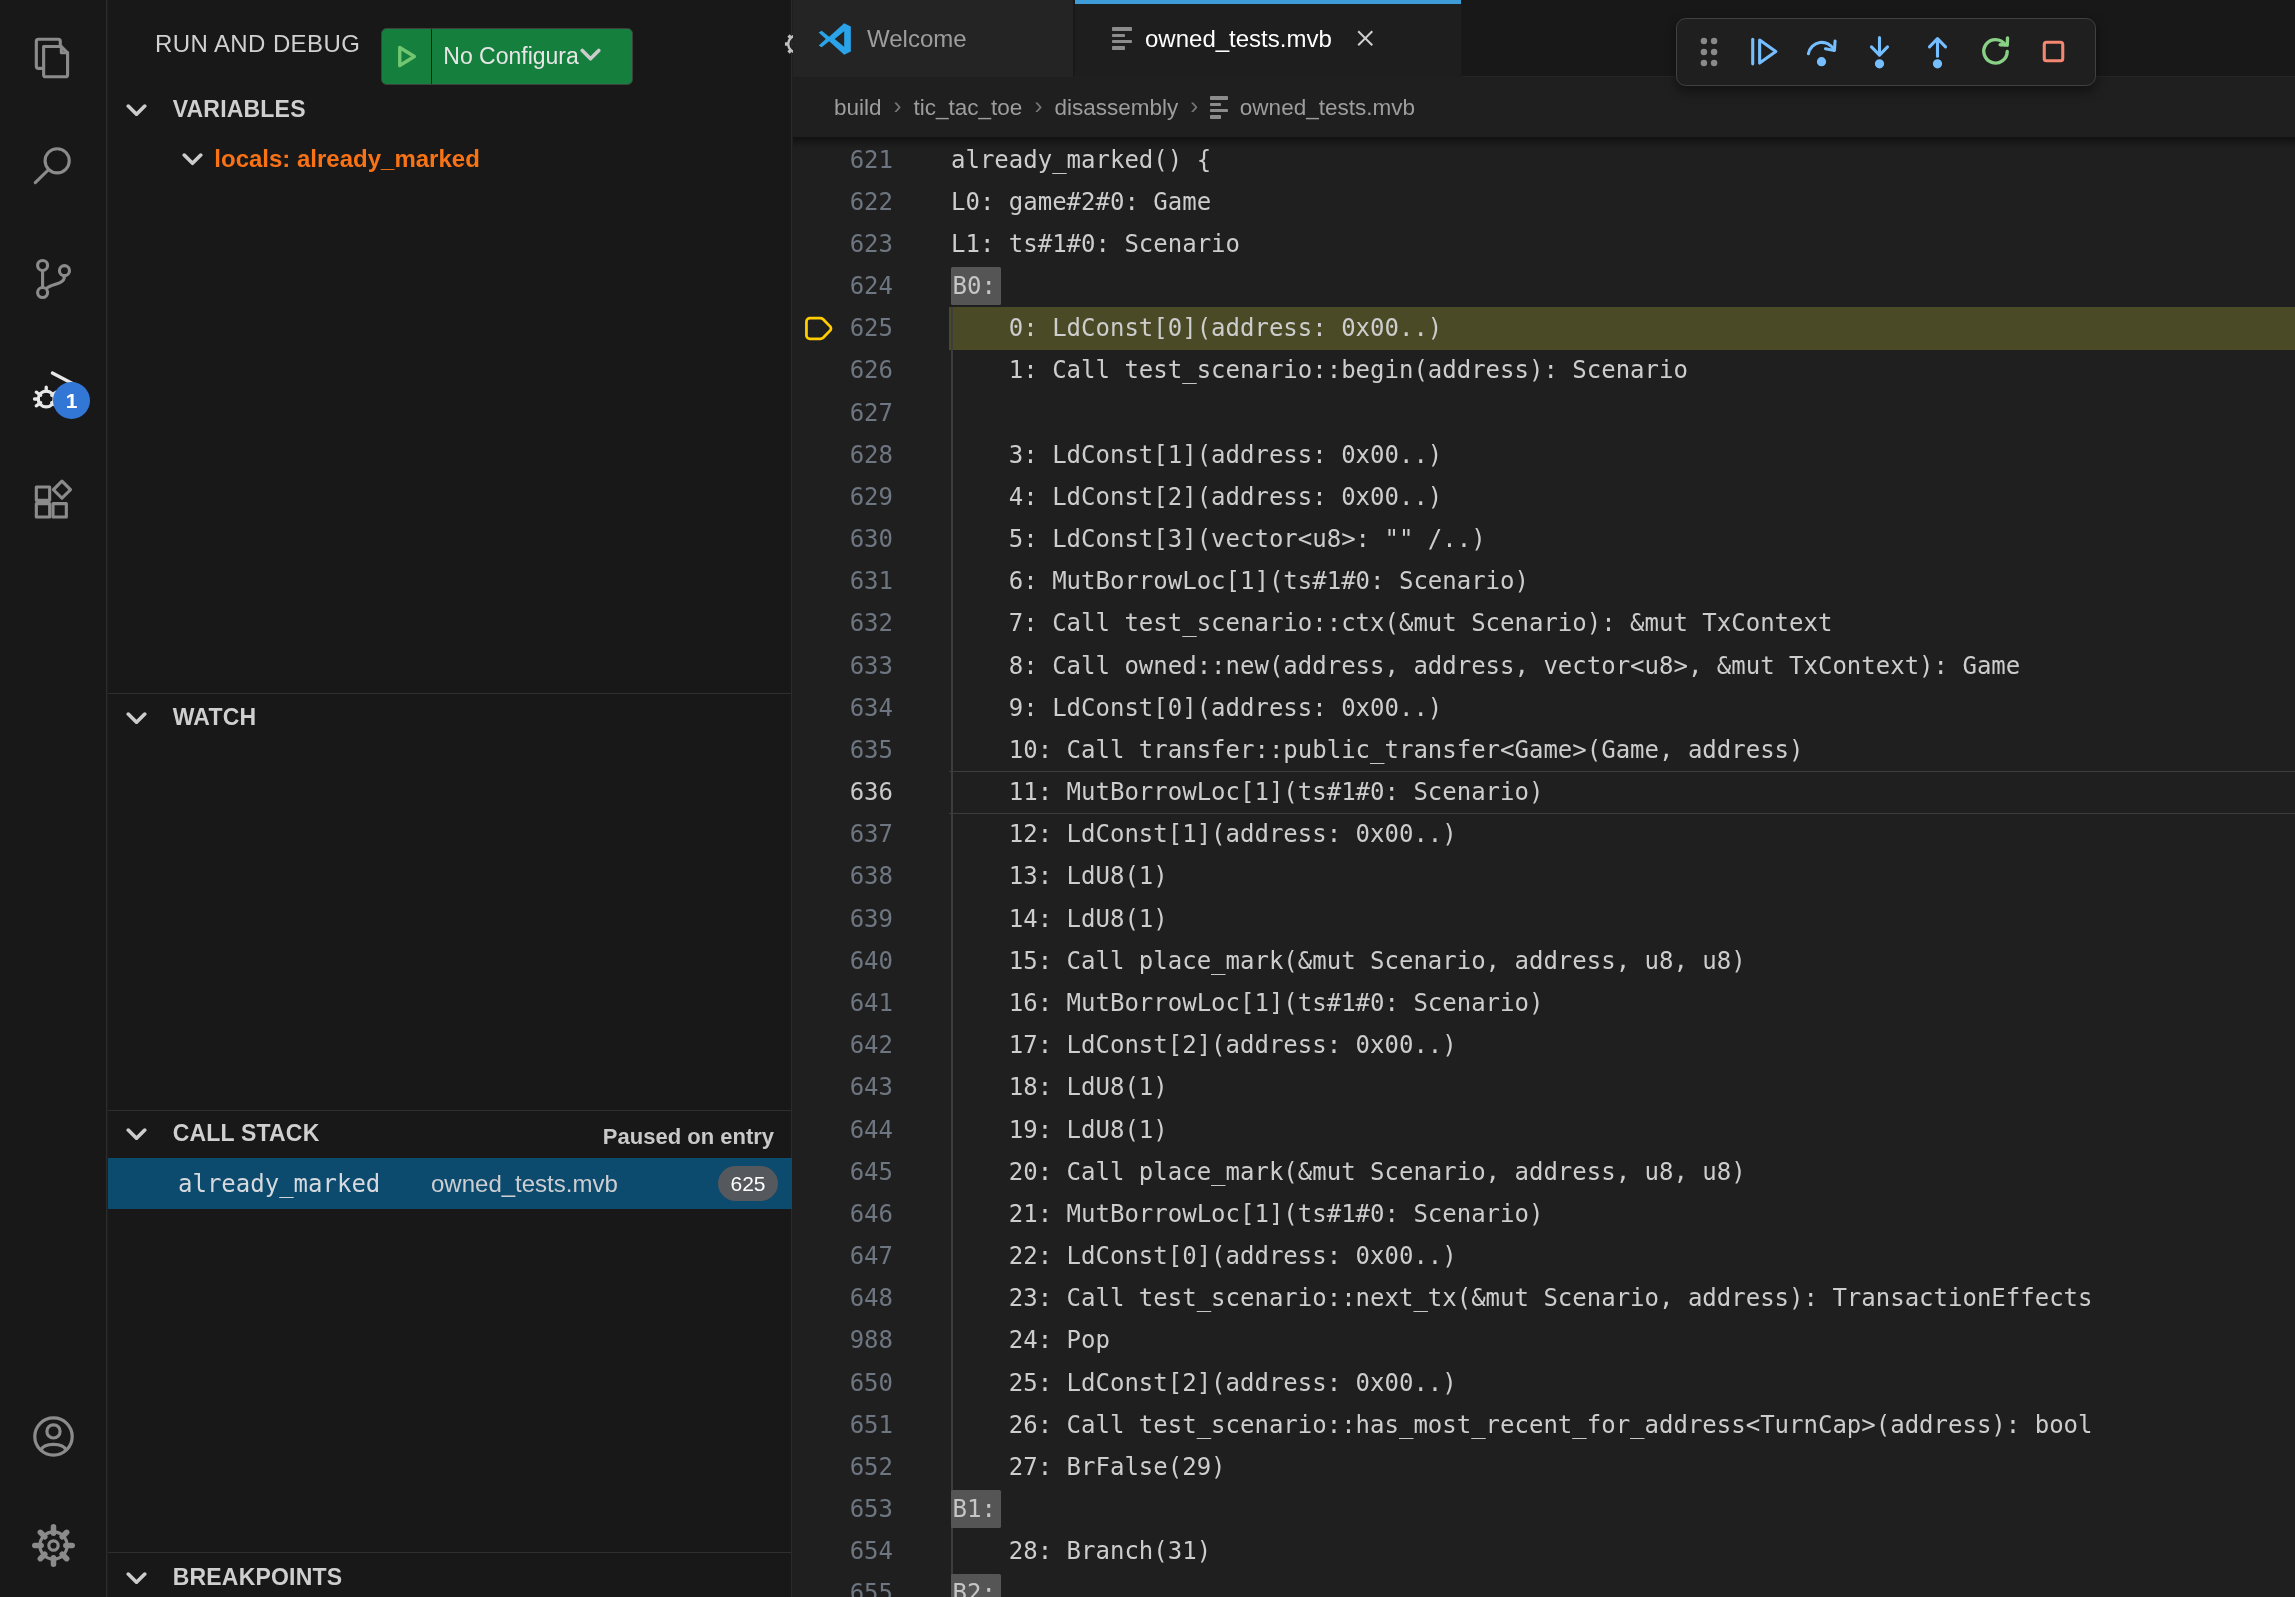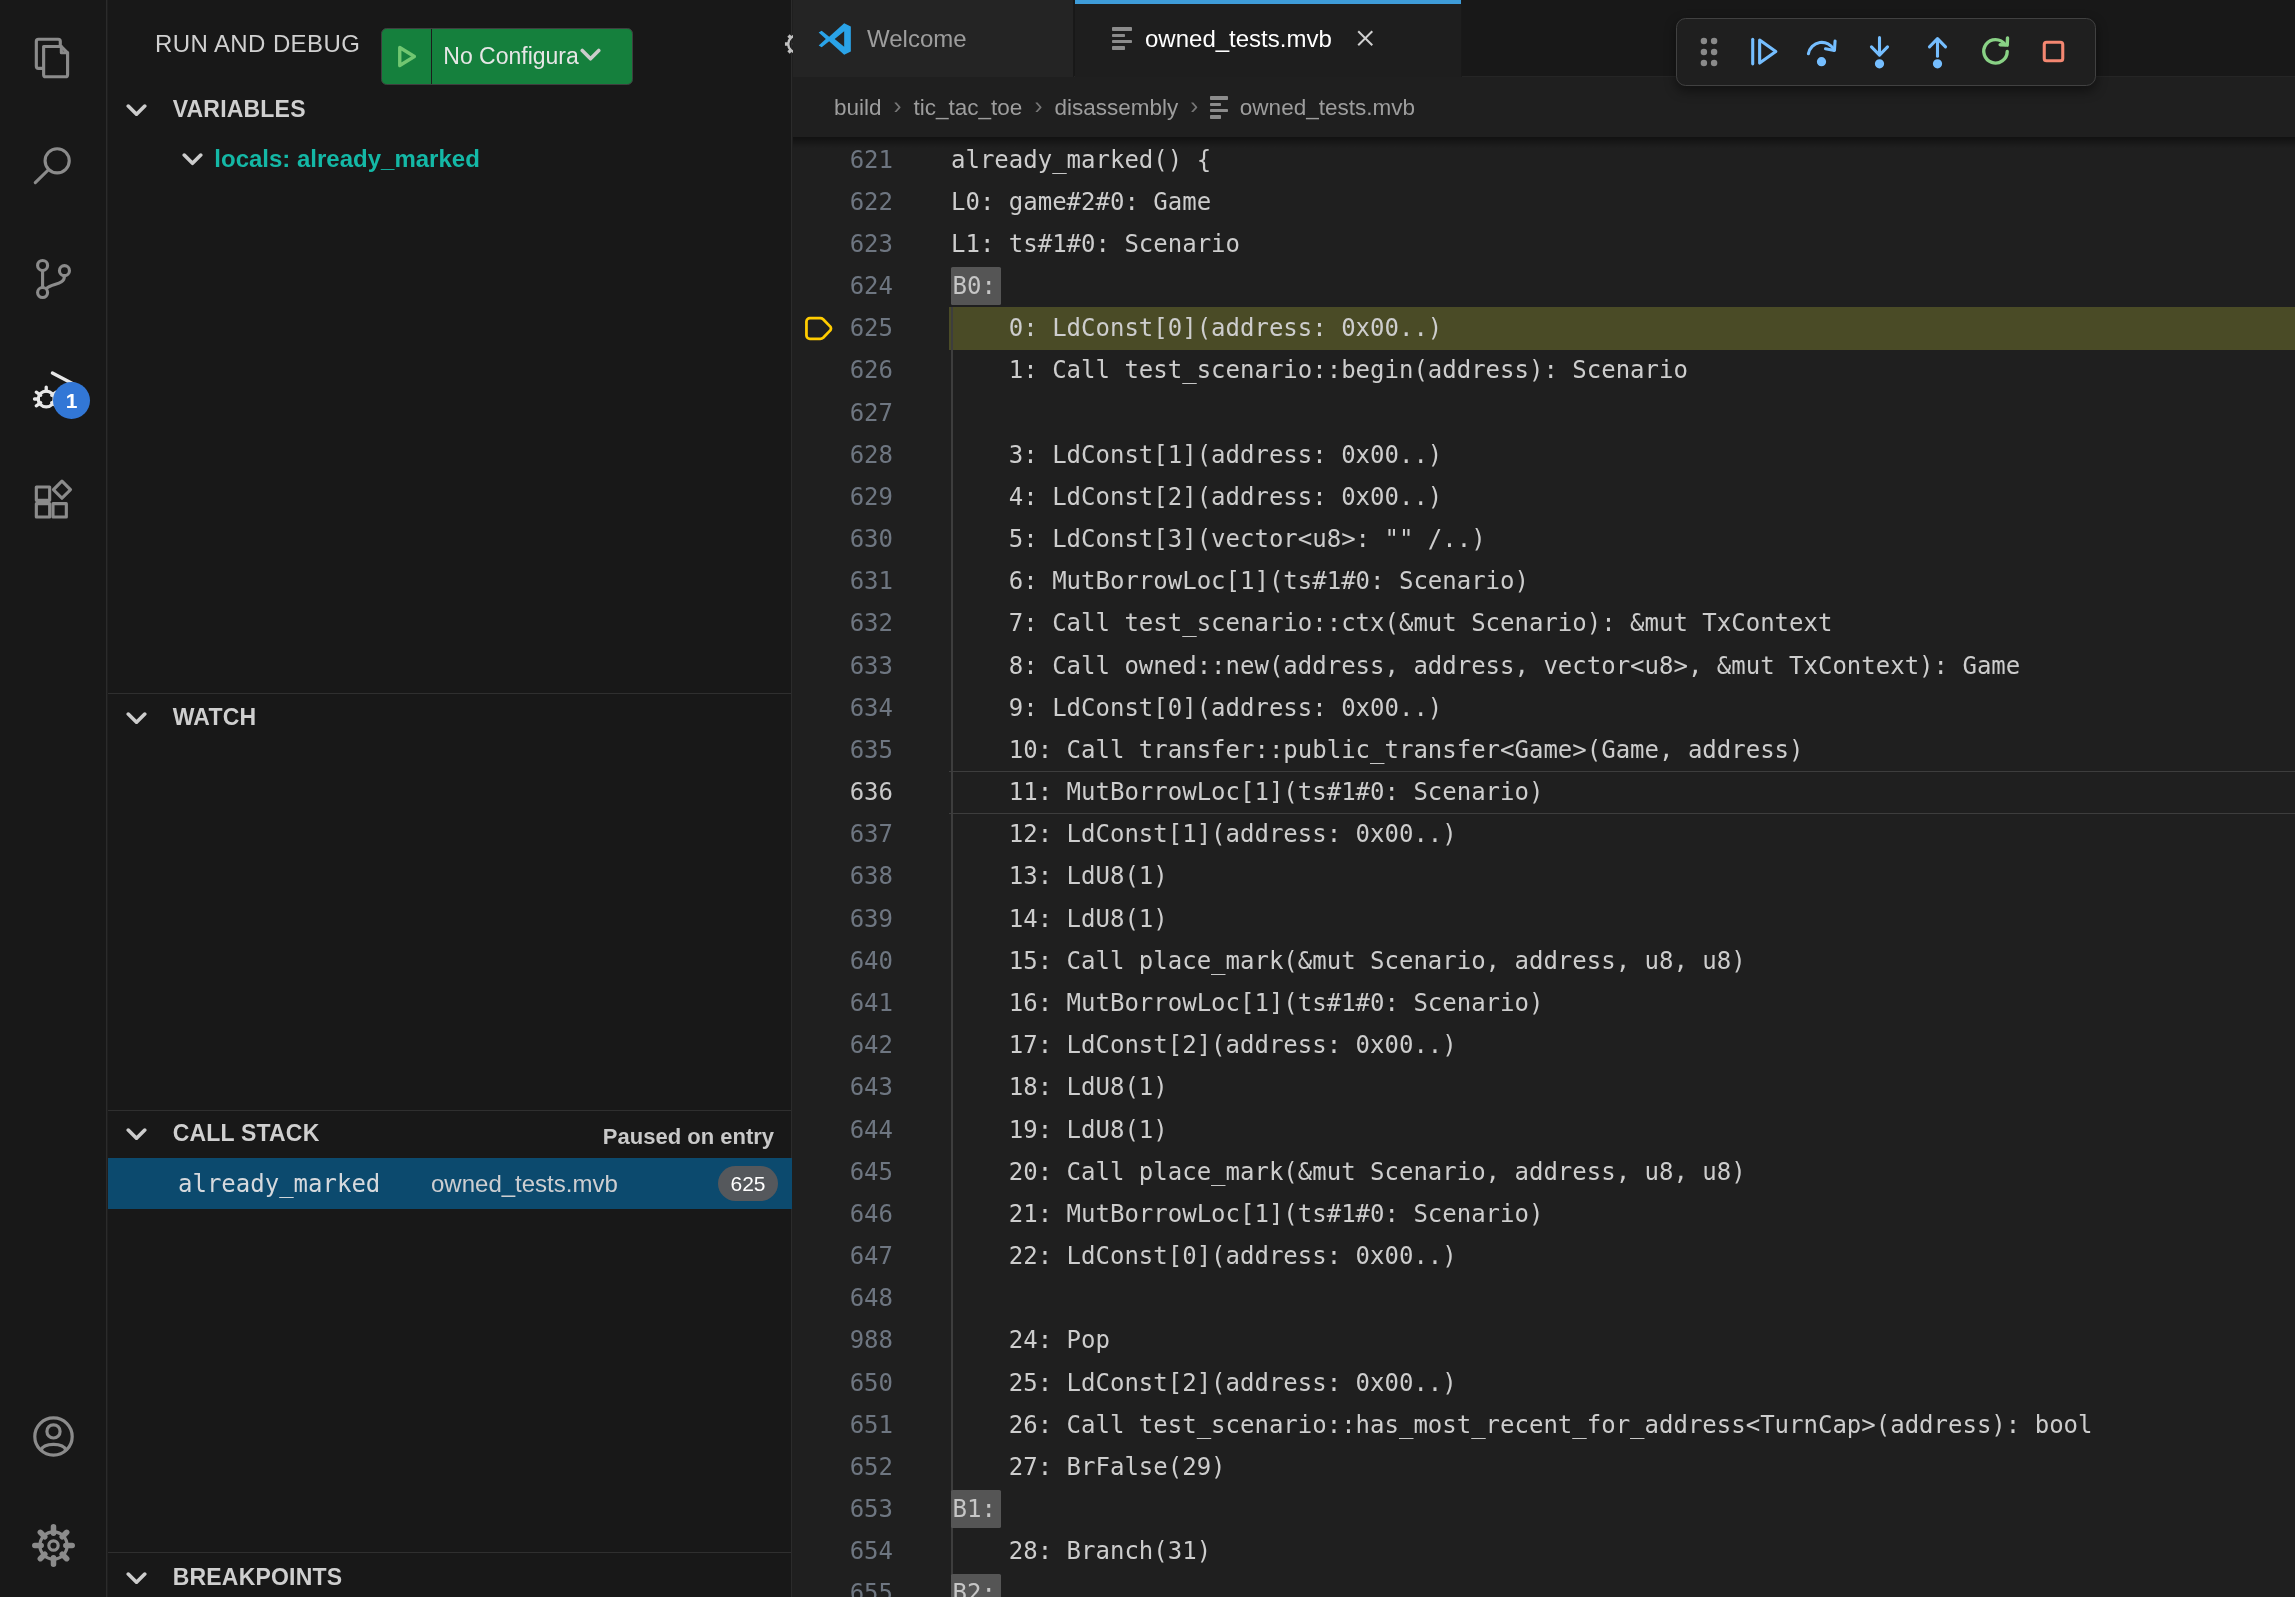--- a/index.html
+++ b/index.html
@@ -25,21 +25,21 @@
   .cfg-btn { position:absolute; left:273px; top:13.7px; width:252px; height:57px; background:#15803d;
              border:0.8px solid #3f3f3f; border-radius:5.6px; display:flex; align-items:center; cursor:pointer;margin-top:14px; }
   .cfg-play { width:50px; display:flex; align-items:center; justify-content:center; border-right:1.6px solid #1c1c1c; height:100%; }
   .cfg-label { font-size:23px; color:#e6e6e6; padding-left:11.3px; white-space:nowrap; overflow:hidden; max-width:180px; }
   .cfg-chevron { margin-left:1.6px; }
   .sb-iconbtn { position:absolute; top:22.5px; width:42px; height:42px; display:flex; align-items:center; justify-content:center; cursor:pointer; }
   .section-divider { position:absolute; left:0; width:100%; height:0.8px; background:#2f2f2f; }
   .sec-header { position:absolute; left:17.7px; display:flex; align-items:center; gap:26px; cursor:pointer; }
   .sec-header .lbl { font-size:23px; font-weight:700; color:#cfcfcf; letter-spacing:0.2px; white-space:nowrap; }
   .tree-row { position:absolute; display:flex; align-items:center; gap:11.3px; cursor:pointer; }
-  .tree-row .lbl { font-size:24px; font-weight:700; color:#14b8a6; white-space:nowrap; }
+  .tree-row .lbl { font-size:24px; font-weight:700; color:#f97316; white-space:nowrap; }
   .paused-badge { position:absolute; right:17px; top:1124px; font-size:22px; font-weight:700; color:#c9c9c9; }
   .cs-row { position:absolute; left:0; top:1158px; width:684px; height:51px; background:#0c4a6e;
             display:flex; align-items:center; cursor:pointer; }
   .cs-func { position:absolute; left:70px; font-family:"DejaVu Sans Mono", monospace; font-size:24px; color:#d6d9dd; }
   .cs-file { position:absolute; left:323px; font-size:24px; color:#cdced1; }
   .cs-badge { position:absolute; left:610px; width:60px; height:35px; border-radius:17.7px; background:#55585c;
               color:#ffffff; font-size:21px; display:flex; align-items:center; justify-content:center; }
 
   
   #editor { position:absolute; left:793px; top:0; width:1502px; height:1597px; background:#1f1f1f; }
@@ -440,20 +440,21 @@
         <div class="crow" style="top: 1056px;">
           <span class="ln">646</span>
           <span class="txt">    21: MutBorrowLoc[1](ts#1#0: Scenario)</span>
         </div>
         <div class="crow" style="top: 1098px;">
           <span class="ln">647</span>
           <span class="txt">    22: LdConst[0](address: 0x00..)</span>
         </div>
         <div class="crow" style="top: 1140px;">
           <span class="ln">648</span>
+          <span class="txt">    23: Call test_scenario::next_tx(&amp;mut Scenario, address): TransactionEffects</span>
         </div>
         <div class="crow" style="top: 1182px;">
           <span class="ln">988</span>
           <span class="txt">    24: Pop</span>
         </div>
         <div class="crow" style="top: 1225px;">
           <span class="ln">650</span>
           <span class="txt">    25: LdConst[2](address: 0x00..)</span>
         </div>
         <div class="crow" style="top: 1267px;">

